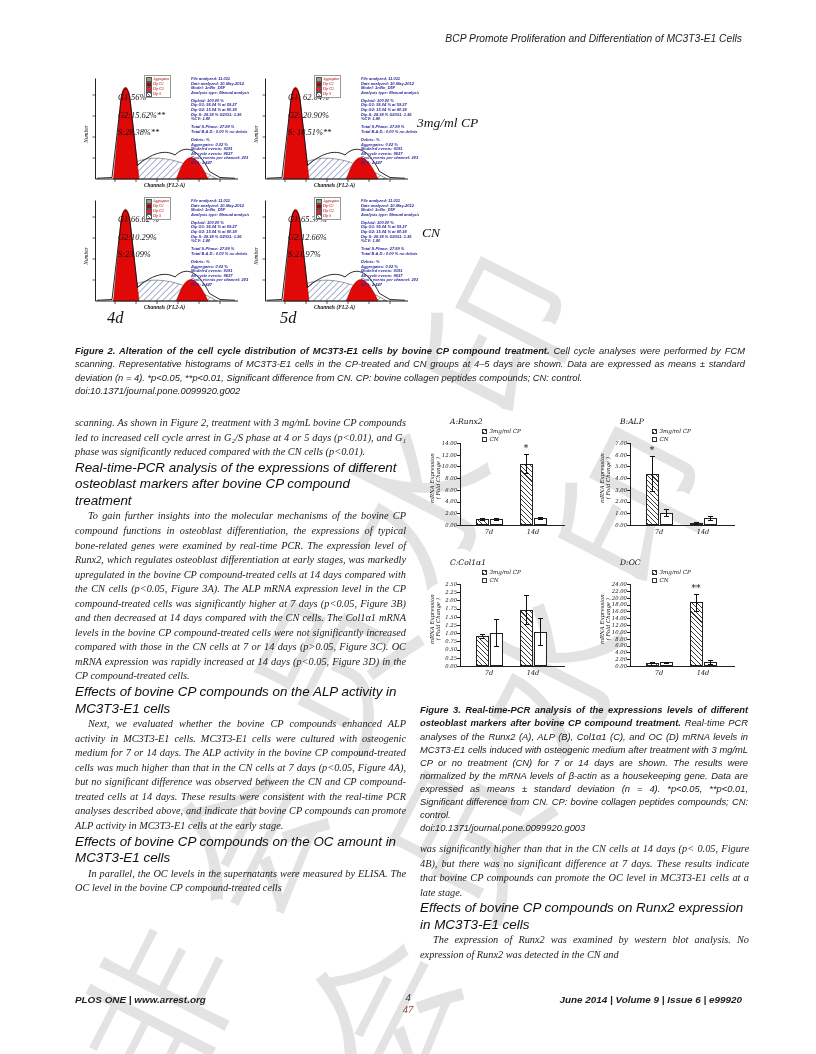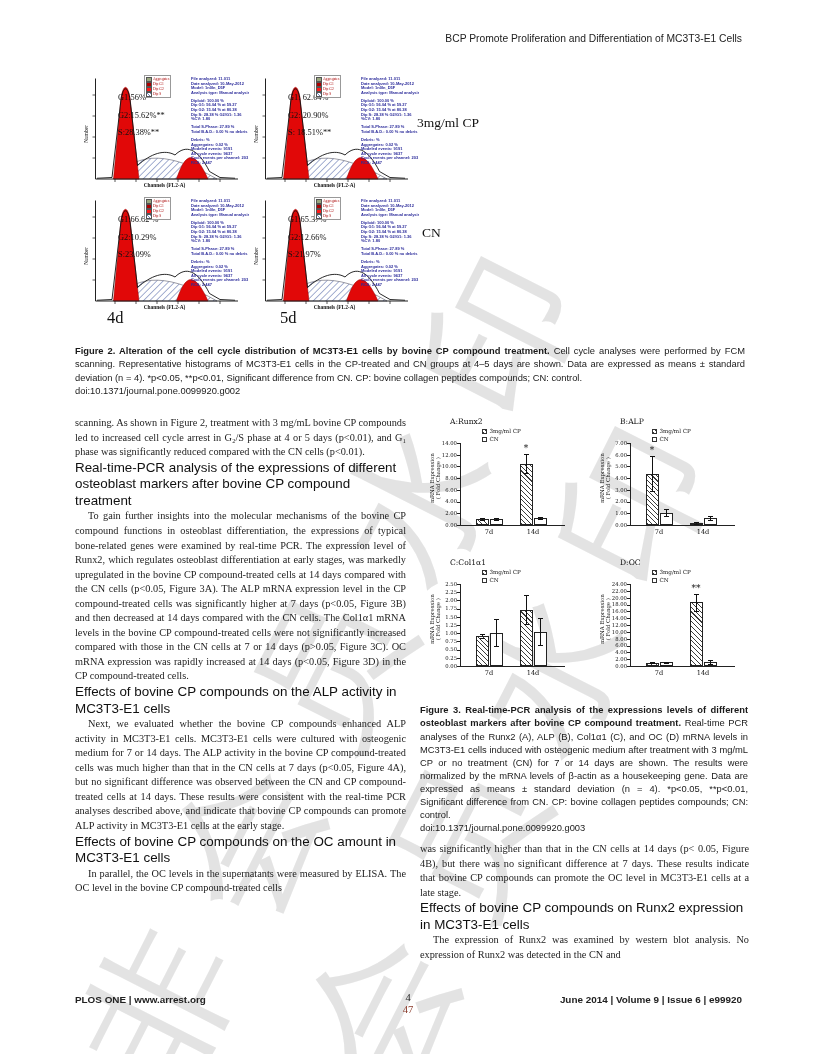--- a/index.html
+++ b/index.html
@@ -5,21 +5,21 @@
   html,body{margin:0;padding:0;background:#e9e9e9;}
   .page{position:relative;width:816px;height:1054px;background:#ffffff;overflow:hidden;
         font-family:"Liberation Serif",serif;color:#1c1c1c;}
   .sans{font-family:"Liberation Sans",sans-serif;}
 
   
   .watermark{position:absolute;z-index:1;font-family:"DejaVu Serif",serif;
      font-size:150px;letter-spacing:38px;color:#c9c9c9;opacity:.5;white-space:nowrap;
      transform:rotate(-63deg);transform-origin:left center;pointer-events:none;}
 
-  .content{position:absolute;inset:0;z-index:2;}
+  .content{position:absolute;inset:0;z-index:2;font-style:italic;}
 
   
   .running-head{position:absolute;top:33px;right:74px;font-family:"Liberation Sans",sans-serif;
      font-size:10.3px;color:#222;}
 
   
   .fig2{position:absolute;left:82px;top:70px;width:470px;height:265px;}
   .hist-panel{position:absolute;width:168px;height:114px;}
   .hist-svg{position:absolute;left:0;top:0;}
   .hist-stats{position:absolute;left:36px;top:15px;font-size:8.4px;line-height:17.5px;color:#111;white-space:nowrap;}

